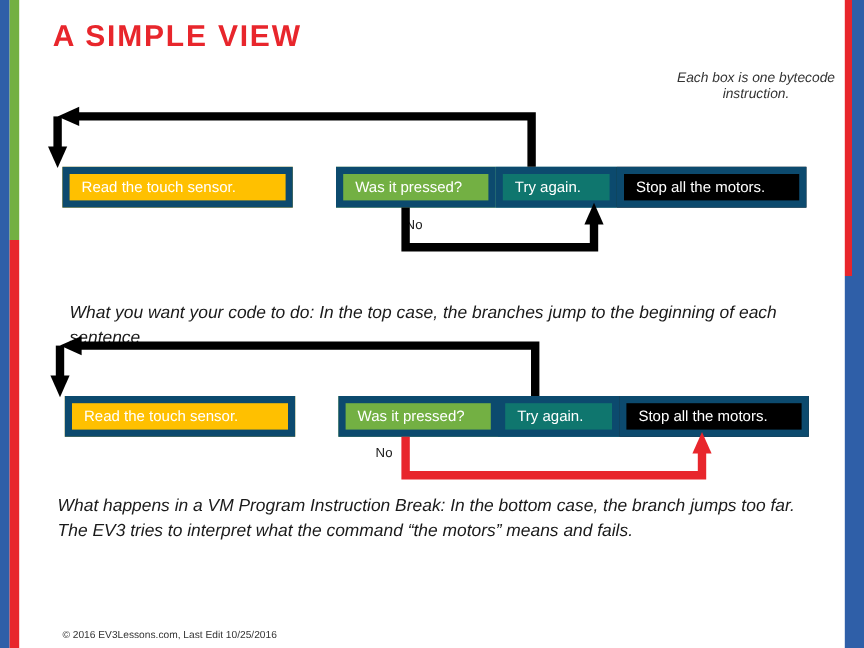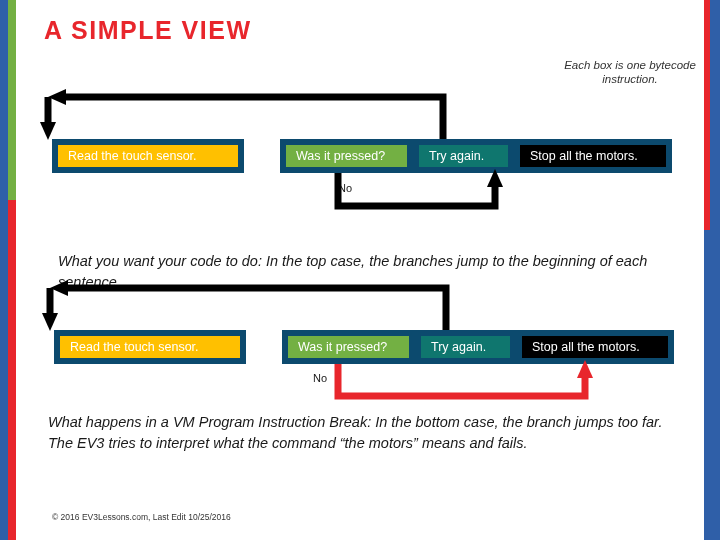--- a/index.html
+++ b/index.html
@@ -82,21 +82,21 @@
     color: #1a1a1a;
     line-height: 1.45;
   }
   .para-1 { left: 58px; top: 228px; width: 620px; margin-top: 23px; }
   .para-2 { left: 48px; top: 412px; width: 630px; }
 
   
   .footer {
     position: absolute;
     left: 52px;
-    top: 512px;
+    top: 524px;
     font-size: 8.5px;
     color: #333333;
   }
 
   
   .arrow-label {
     position: absolute;
     font-size: 11px;
     color: #1a1a1a;
   }

